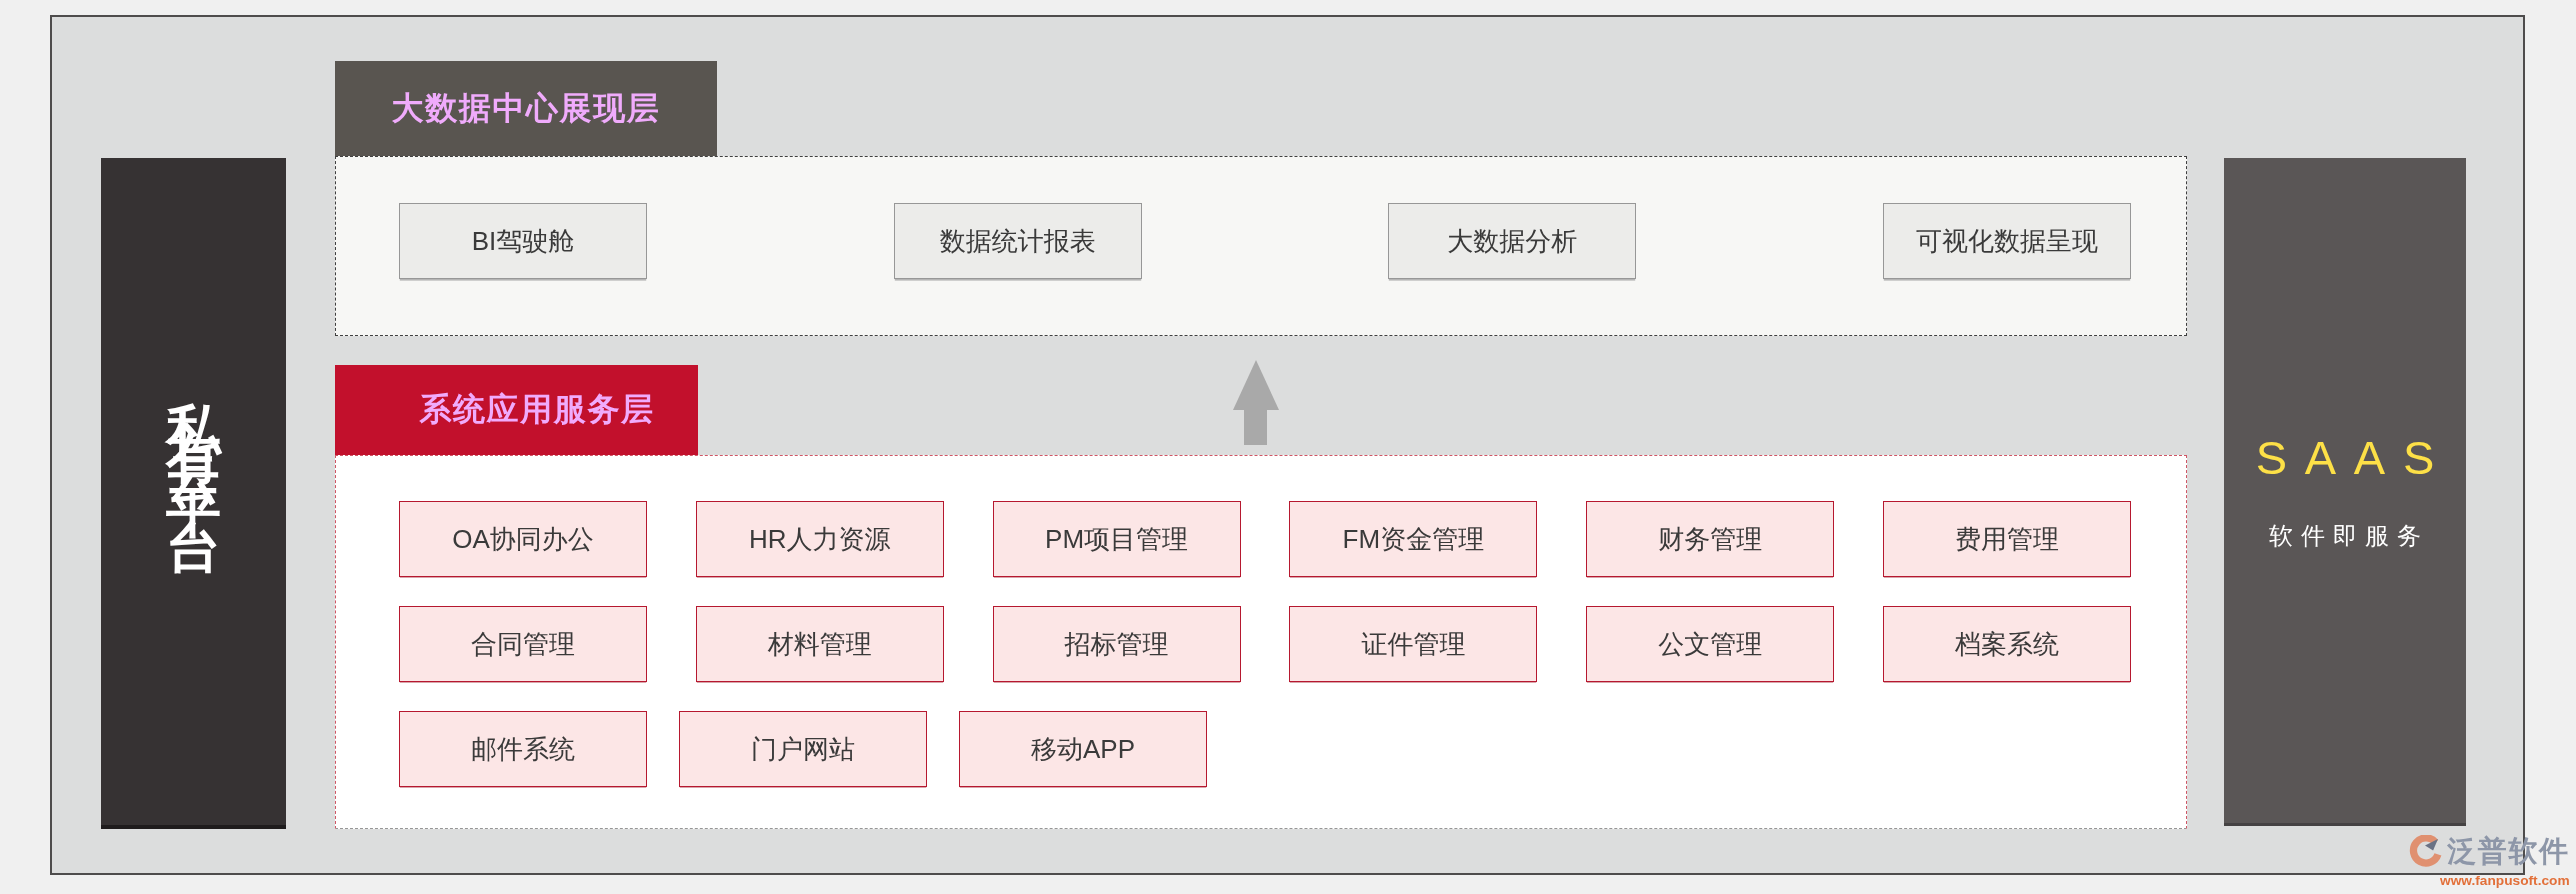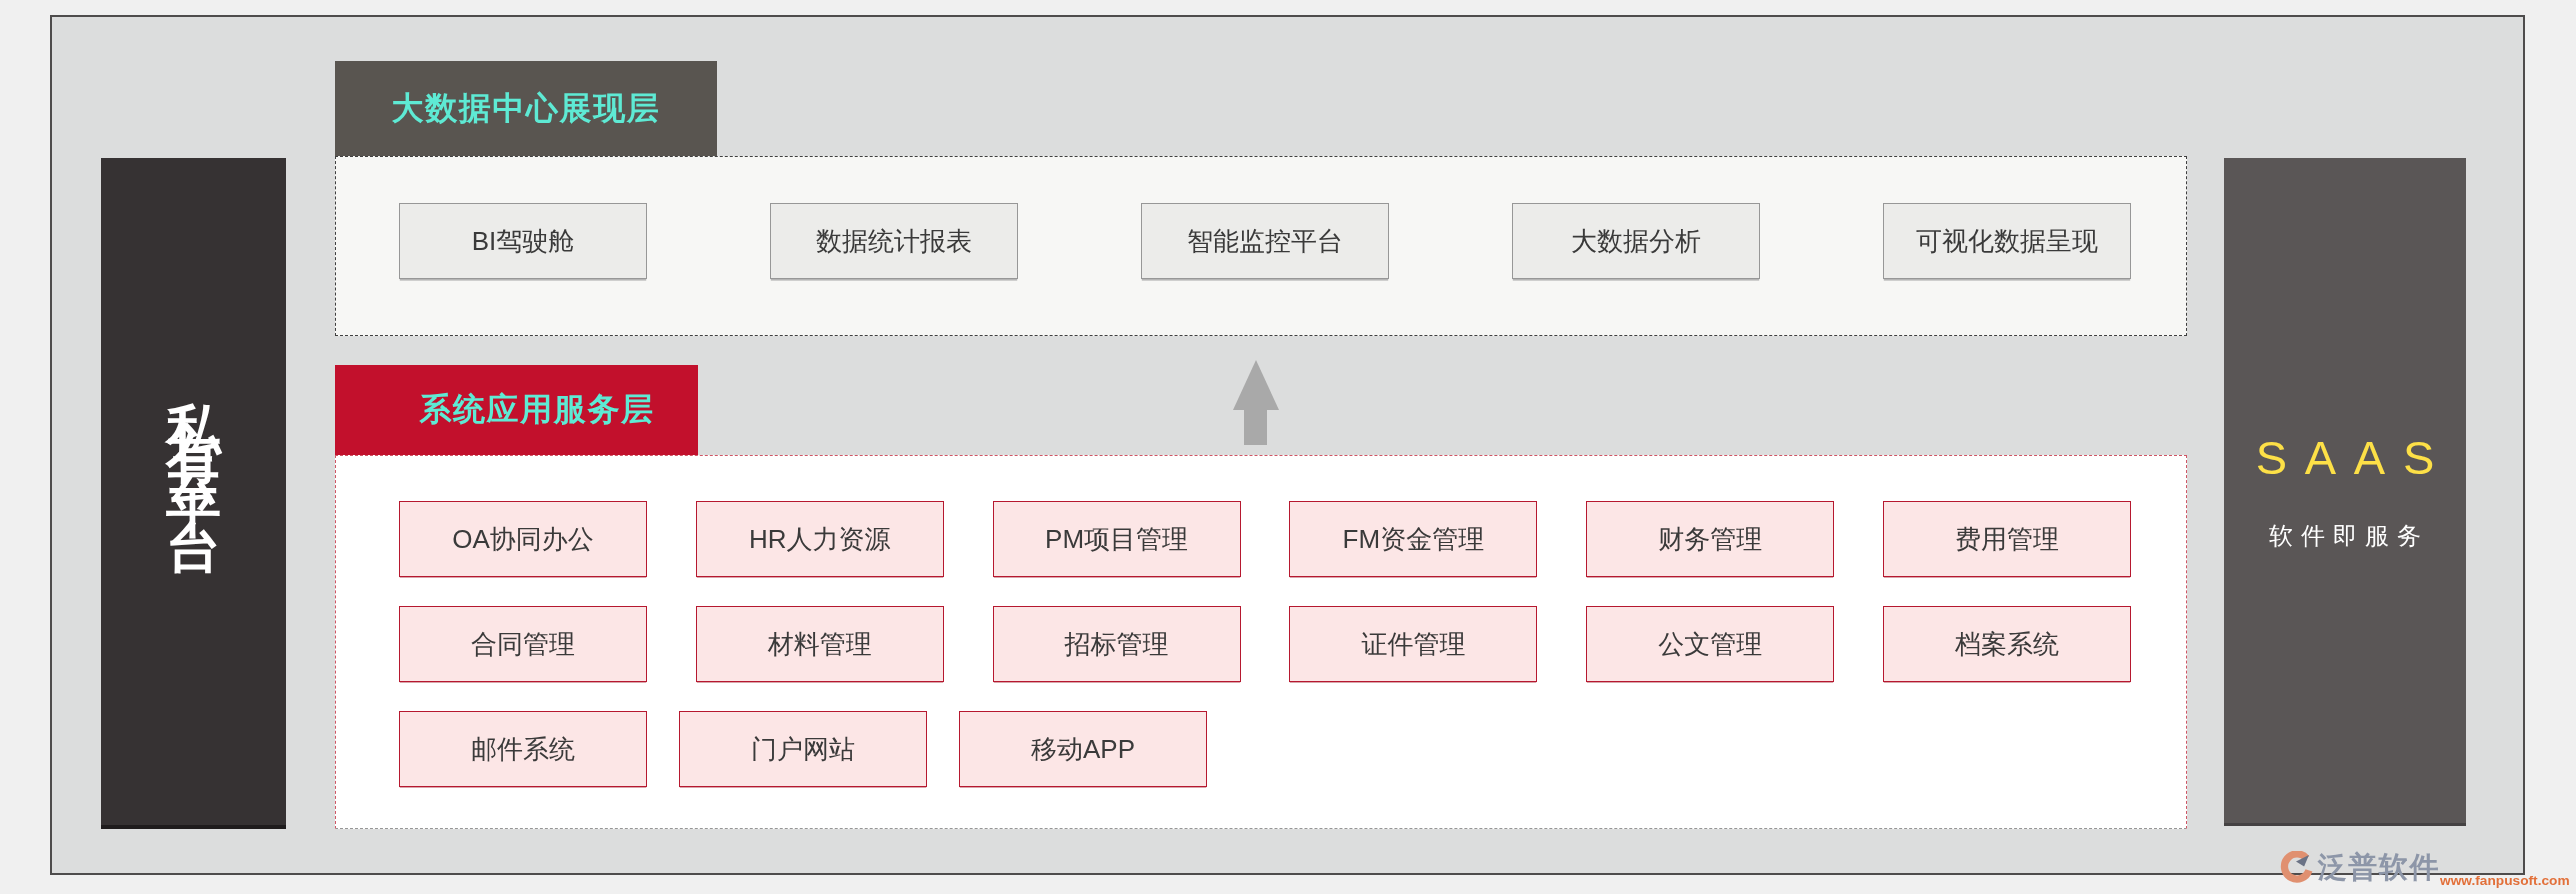--- a/index.html
+++ b/index.html
@@ -37,21 +37,21 @@
     border-bottom:3.2px solid #454243;
     justify-content:center;
   }
   .saas-title { color:#fde047; font-size:47px; letter-spacing:17.7px; padding-left:17.7px; font-weight:500; }
   .saas-subtitle { color:#fff; font-size:24px; letter-spacing:8px; padding-left:8px; margin-top:35px; }
 
   
   .layer-header {
     position:absolute; box-sizing:border-box;
     display:flex; align-items:center; justify-content:center;
-    color:#5eead4; font-weight:bold; font-size:32px; letter-spacing:1.6px;
+    color:#f0abfc; font-weight:bold; font-size:32px; letter-spacing:1.6px;
   }
   .layer-header.dark { left:335px; top:61px; width:382px; height:95px; background: var(--dark-header, #595550); }
   .layer-header.red  { left:335px; top:365px; width:363px; height:90px; background: var(--red-header, #c2102c); padding-left: 41px; }
 
   
   .panel { position:absolute; box-sizing:border-box; left:335px; width:1852px; }
   .panel.top {
     top:156px; height:180px;
     background:#f7f7f5;
     border:1.6px dashed #3f3f3f;
@@ -91,21 +91,21 @@
     width:0; height:0; margin:0 auto;
     border-left:23px solid transparent;
     border-right:23px solid transparent;
     border-bottom:50px solid var(--arrow, #a9a9a9);
   }
   .arrow-up .shaft { width:22.5px; height:35px; margin:0 auto; background:var(--arrow, #a9a9a9); }
 
   
   .watermark {
     position:absolute; right:6.4px; bottom:6.4px;
-    display:flex; flex-direction:row; align-items:flex-end;
+    display:flex; flex-direction:column; align-items:flex-end;
   }
   .wm-row { display:flex; align-items:center; gap:4.8px; }
   .wm-brand { color:var(--watermark-text, #8d96a8); font-size:29px; font-weight:bold; letter-spacing:1.6px; }
   .wm-url { color:var(--watermark-url, #e2703a); font-size:13.7px; font-weight:bold; margin-top:0.8px; }
 </style>
 </head>
 <body>
 
 <div class="page">
   <div class="frame"></div>
@@ -115,21 +115,20 @@
   </div>
 
   <div class="layer-header dark">
     <span>大数据中心展现层</span>
   </div>
 
   <div class="panel top">
     <div class="row">
       <div class="gbox">BI驾驶舱</div>
       <div class="gbox">数据统计报表</div>
-      <div class="gbox">智能监控平台</div>
       <div class="gbox">大数据分析</div>
       <div class="gbox">可视化数据呈现</div>
     </div>
   </div>
 
   <div class="layer-header red">
     <span>系统应用服务层</span>
   </div>
 
   <div class="arrow-up">

